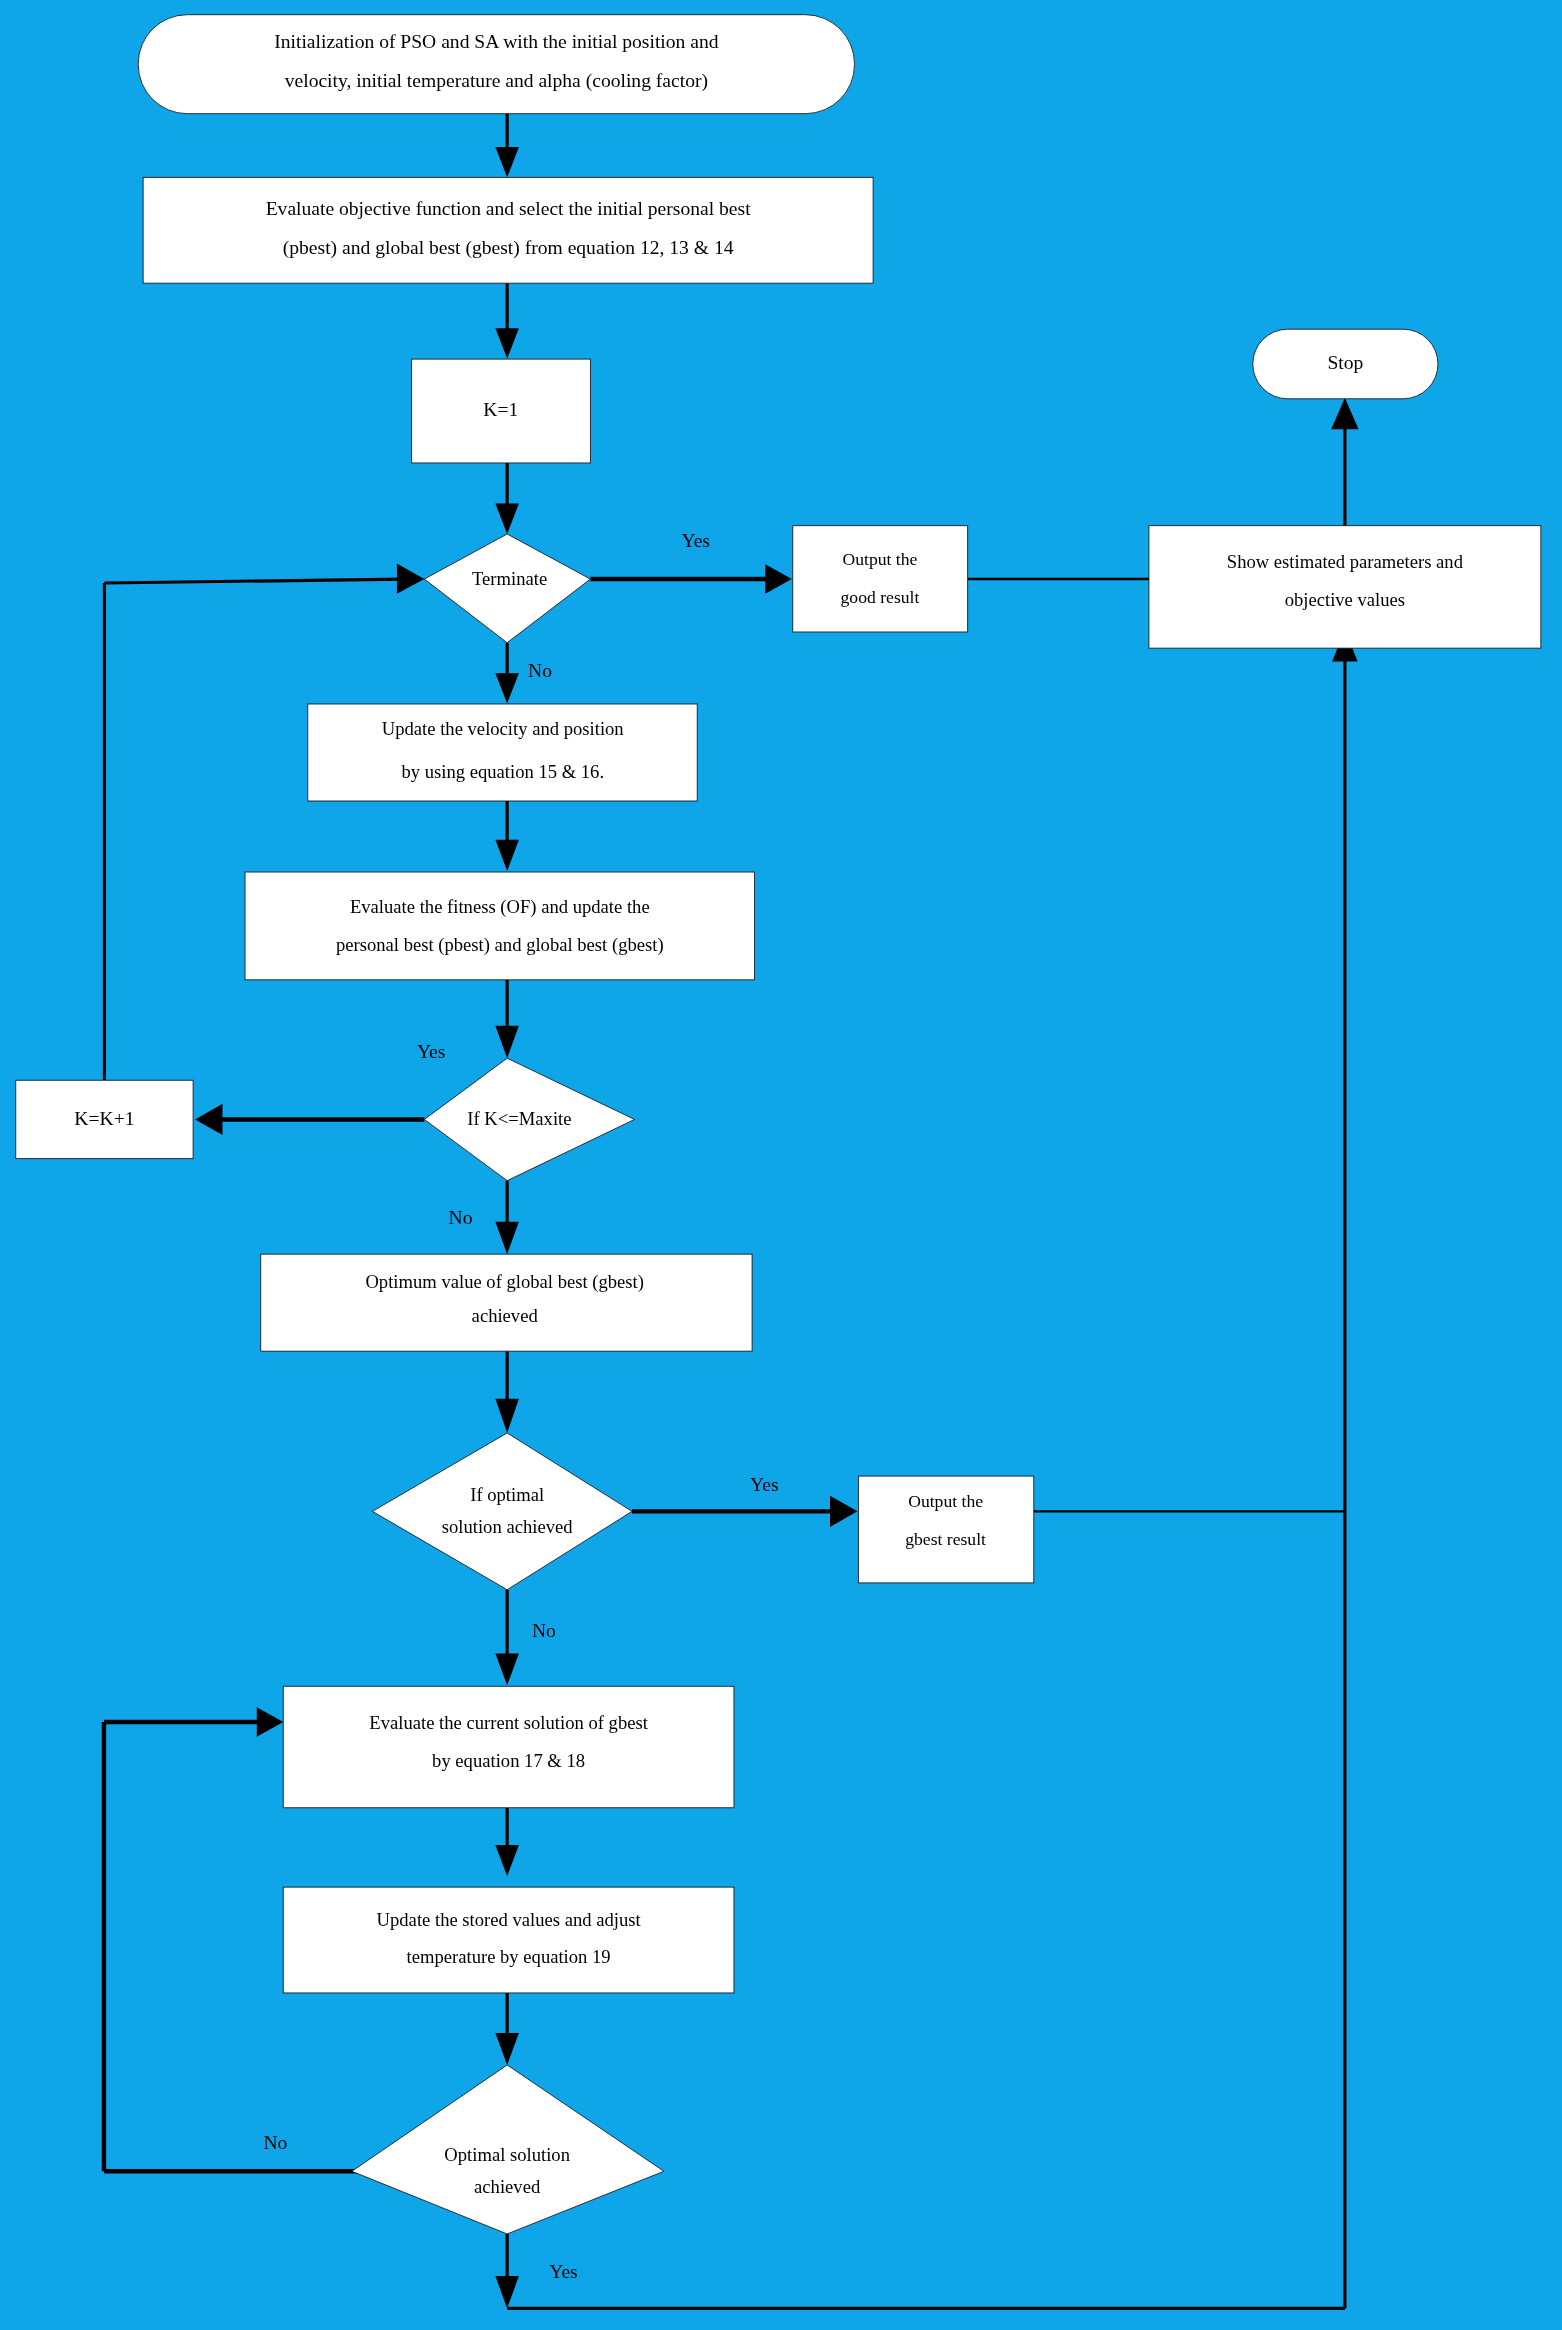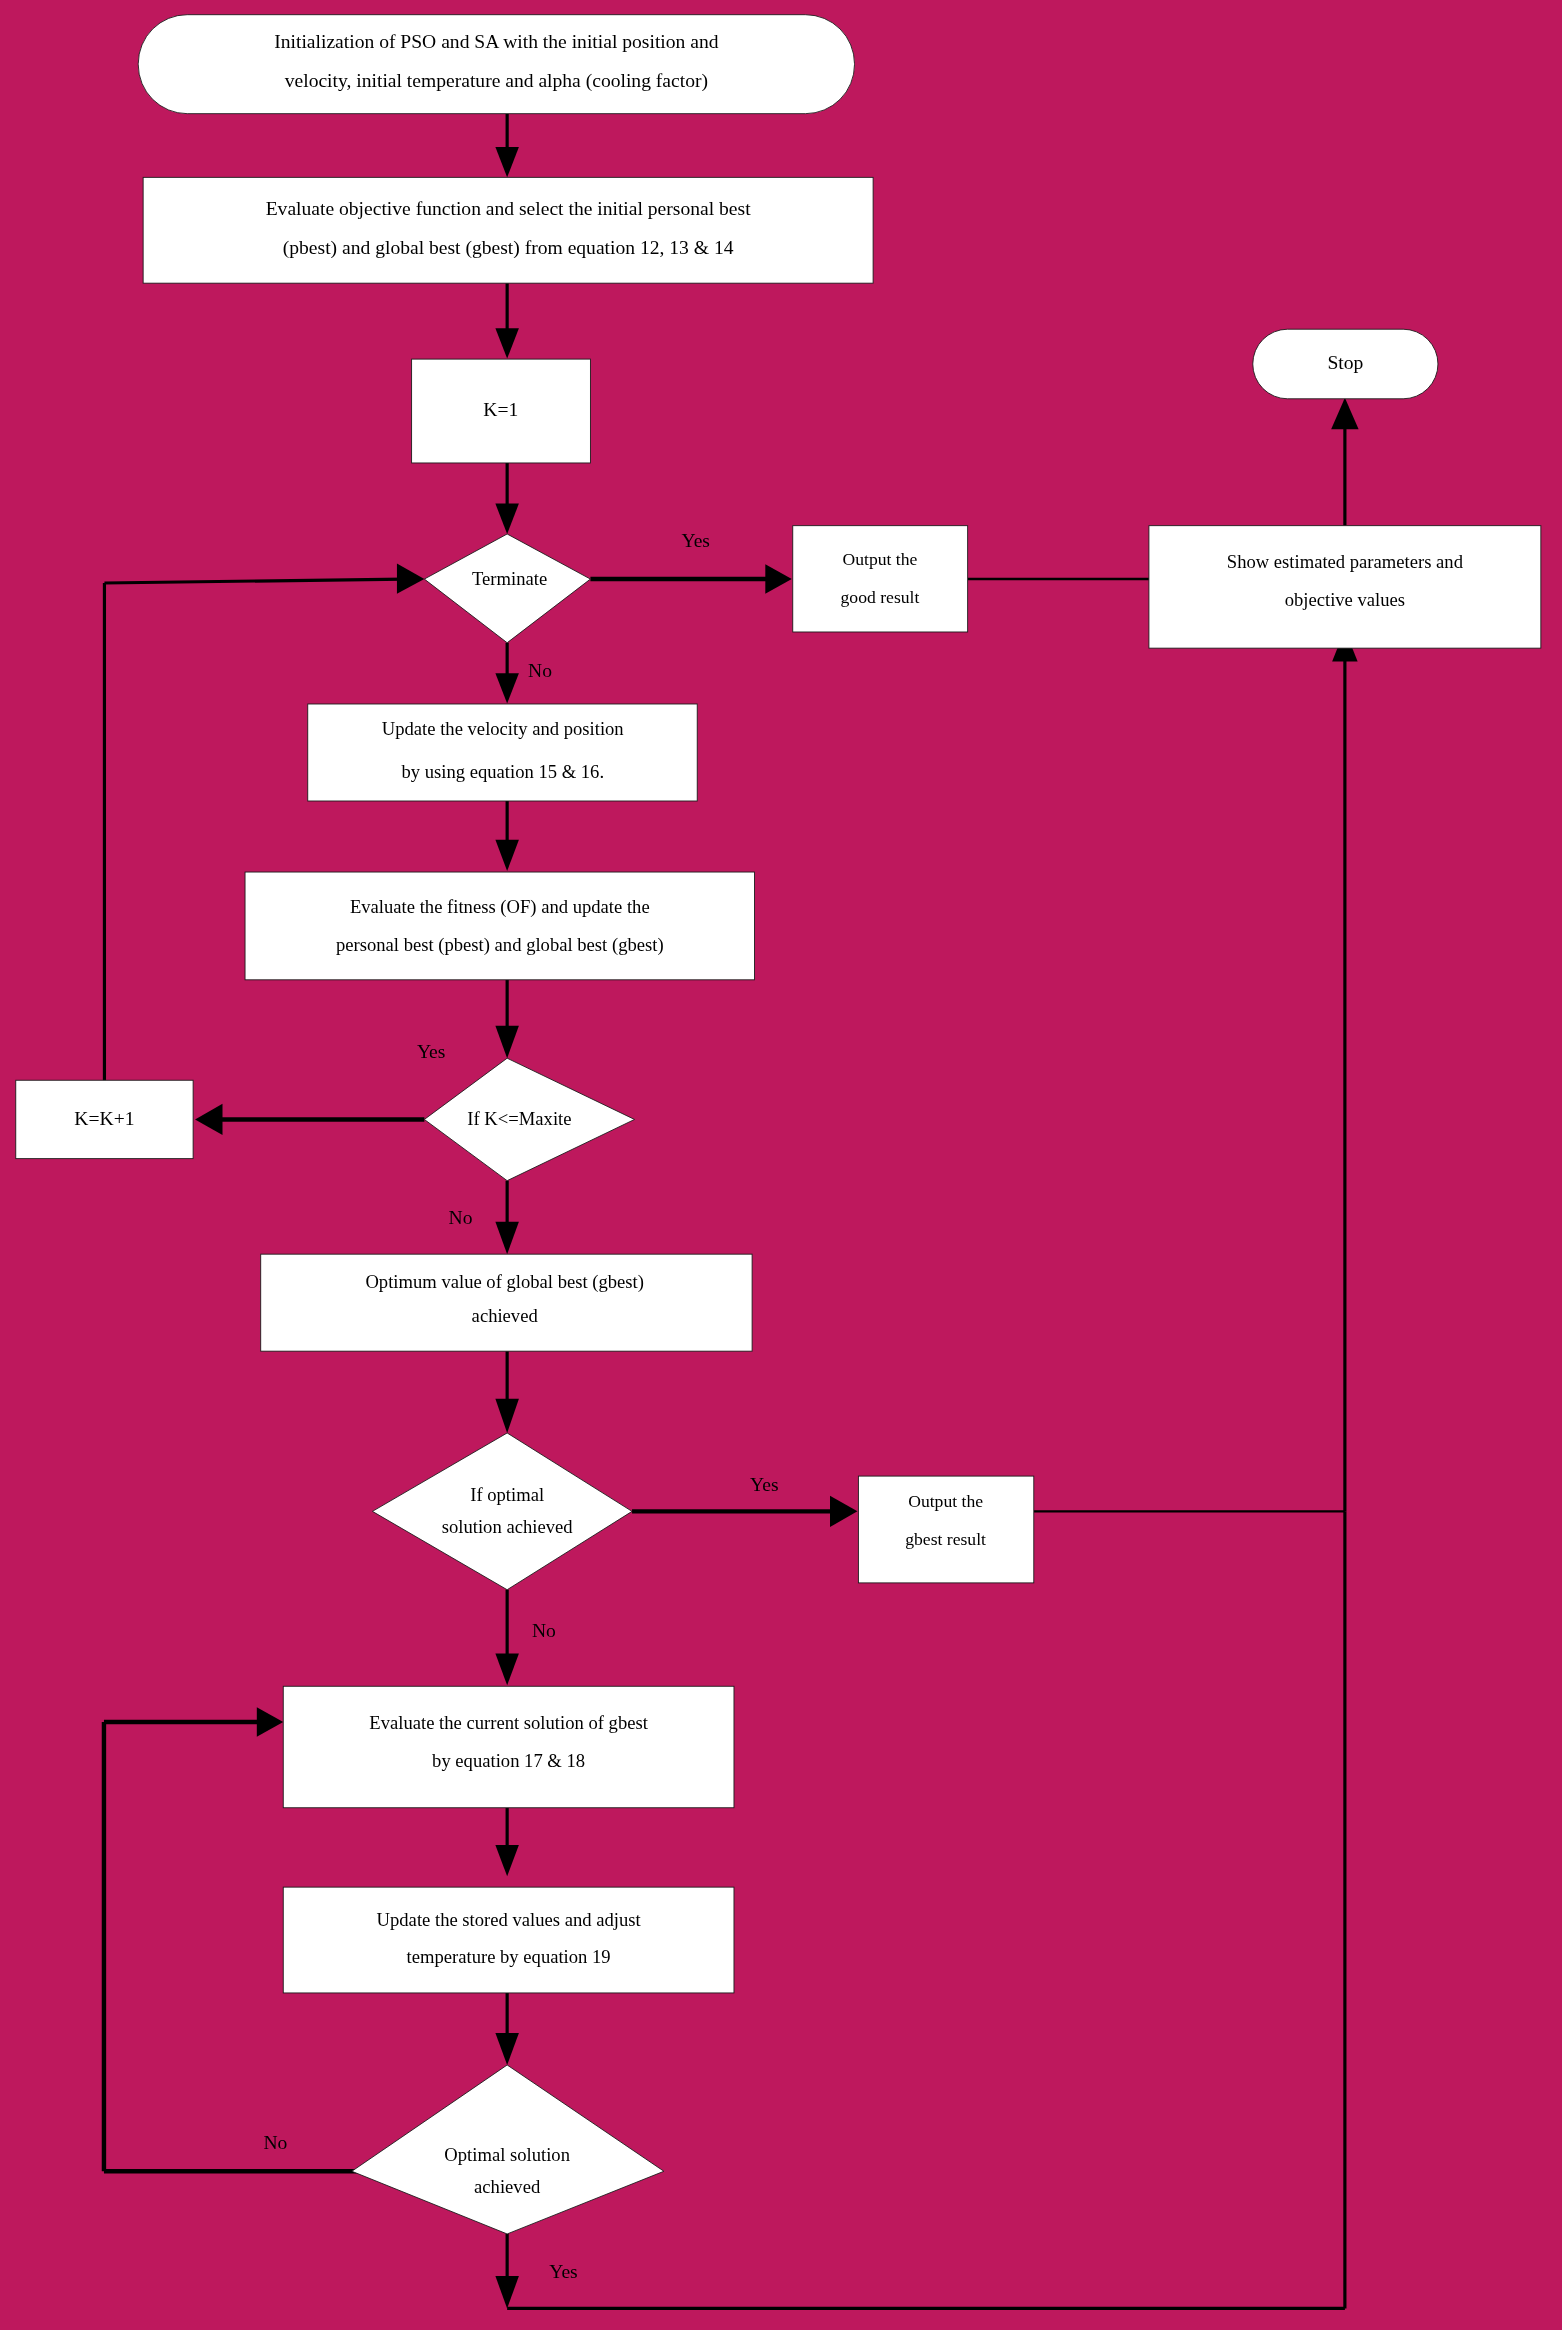--- a/index.html
+++ b/index.html
@@ -4,21 +4,21 @@
 <style>
   html, body {
     margin: 0;
     padding: 0;
     background: #ffffff;
   }
   #flowchart-root {
     position: relative;
     width: 1562px;
     height: 2330px;
-    background: #be185d;
+    background: #0ea5e9;
     font-family: "Liberation Serif", "DejaVu Serif", serif;
     overflow: hidden;
   }
   svg#flow-svg {
     position: absolute;
     top: 0;
     left: 0;
     width: 1562px;
     height: 2330px;
     display: block;

